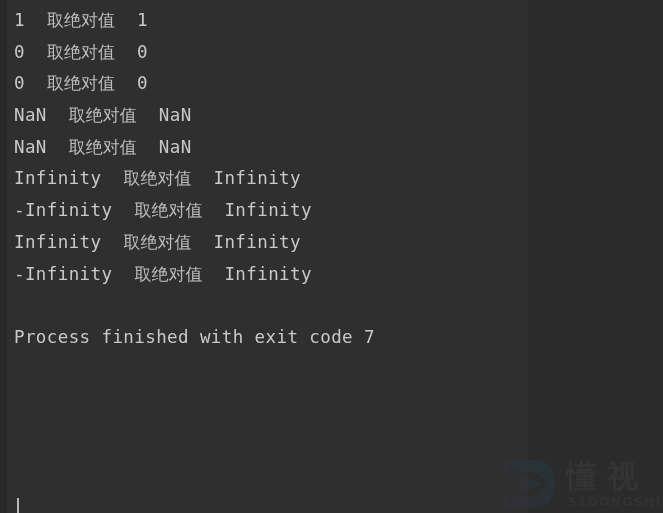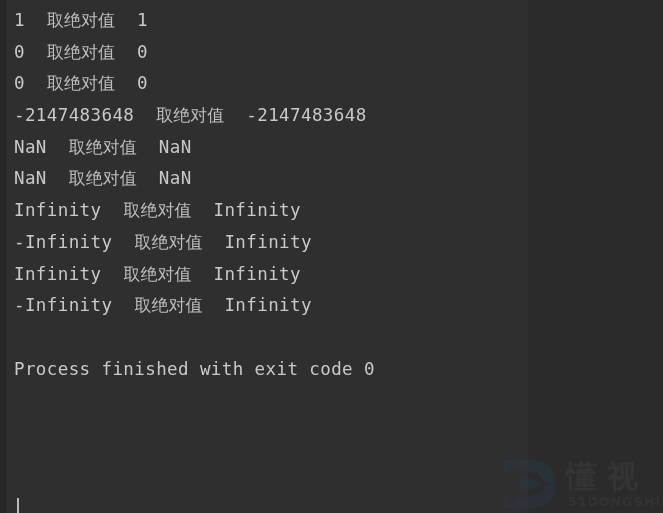--- a/index.html
+++ b/index.html
@@ -141,39 +141,38 @@
   <div id="output-area">
 
     <div class="console-line"><span class="seg-mono">1</span><span class="gap-a"></span><span class="seg-cjk">取绝对值</span><span class="gap-b"></span><span class="seg-mono">1</span></div>
 
 
     <div class="console-line"><span class="seg-mono">0</span><span class="gap-a"></span><span class="seg-cjk">取绝对值</span><span class="gap-b"></span><span class="seg-mono">0</span></div>
 
     <div class="console-line"><span class="seg-mono">0</span><span class="gap-a"></span><span class="seg-cjk">取绝对值</span><span class="gap-b"></span><span class="seg-mono">0</span></div>
 
 
-    <div class="console-line"><span class="seg-mono">-2147483648</span><span class="gap-a"></span><span class="seg-cjk">取绝对值</span><span class="gap-b"></span><span class="seg-mono">-2147483648</span></div>
 
 
 
     <div class="console-line"><span class="seg-mono">NaN</span><span class="gap-a"></span><span class="seg-cjk">取绝对值</span><span class="gap-b"></span><span class="seg-mono">NaN</span></div>
 
     <div class="console-line"><span class="seg-mono">NaN</span><span class="gap-a"></span><span class="seg-cjk">取绝对值</span><span class="gap-b"></span><span class="seg-mono">NaN</span></div>
 
     <div class="console-line"><span class="seg-mono">Infinity</span><span class="gap-a"></span><span class="seg-cjk">取绝对值</span><span class="gap-b"></span><span class="seg-mono">Infinity</span></div>
 
     <div class="console-line"><span class="seg-mono">-Infinity</span><span class="gap-a"></span><span class="seg-cjk">取绝对值</span><span class="gap-b"></span><span class="seg-mono">Infinity</span></div>
 
     <div class="console-line"><span class="seg-mono">Infinity</span><span class="gap-a"></span><span class="seg-cjk">取绝对值</span><span class="gap-b"></span><span class="seg-mono">Infinity</span></div>
 
     <div class="console-line"><span class="seg-mono">-Infinity</span><span class="gap-a"></span><span class="seg-cjk">取绝对值</span><span class="gap-b"></span><span class="seg-mono">Infinity</span></div>
 
     <div class="console-line blank"></div>
 
-    <div class="console-line" id="exit-line"><span class="seg-mono">Process finished with exit code 0</span></div>
+    <div class="console-line" id="exit-line"><span class="seg-mono">Process finished with exit code 7</span></div>
 
   </div>
 
   <div id="caret"></div>
 
   <div id="watermark">
     <svg id="wm-logo" viewBox="0 0 56 52">
       <defs>
         <linearGradient id="wmGrad" x1="0" y1="1" x2="1" y2="0">
           <stop offset="0%" stop-color="#3a3350"></stop>

